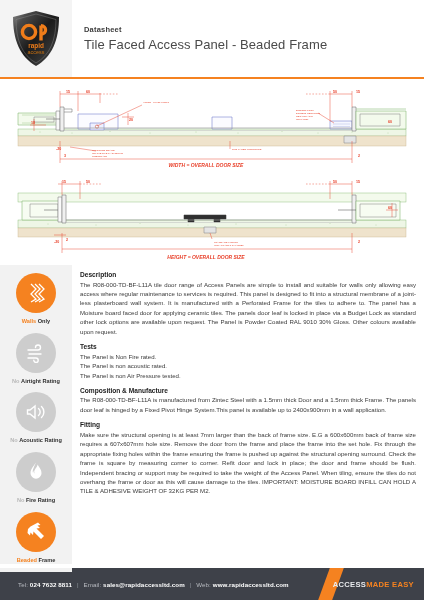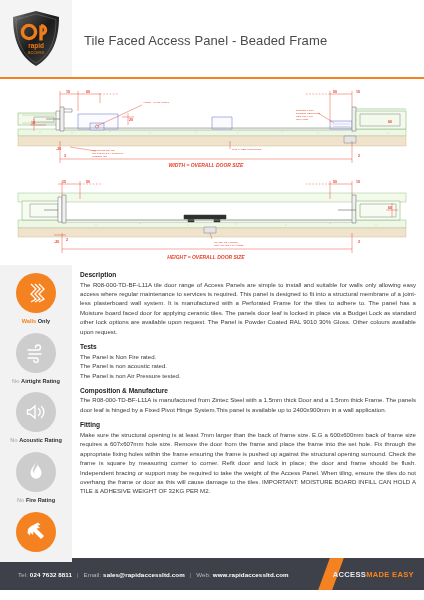--- a/index.html
+++ b/index.html
@@ -44,21 +44,21 @@
   .rating-label .pre.muted { color:#b8b8b8; font-weight:bold; }
   .rating-label .post { color:#2f2f2f; font-weight:bold; }
 
   .content { flex:1; padding:6px 8px 0 8px; }
   .sec { margin-bottom:7px; }
   .sec h3 { font-size:6.6px; color:#1c1c1c; font-weight:bold; margin-bottom:1.5px; }
   .sec p { font-size:6.1px; color:#3a3a3a; line-height:1.55; text-align:justify; }
   .sec p.nolist { text-align:left; }
 
   
-  .footer { position:absolute; left:0; bottom:10px; width:424px; height:32px; background:#3e4149; overflow:hidden; }
+  .footer { position:absolute; left:0; bottom:0; width:424px; height:32px; background:#3e4149; overflow:hidden; }
   .footer-inner { position:relative; height:32px; display:flex; align-items:center; }
   .contact { font-size:6.2px; color:#b9bcc2; padding-left:18px; letter-spacing:.1px; white-space:nowrap; }
   .contact b { color:#ffffff; }
   .contact .sep { color:#8f949c; padding:0 3px; }
   .slash { position:absolute; right:86px; top:-4px; width:14px; height:40px; background:#f58220; transform:skewX(-20deg); }
   .tagline { position:absolute; right:10px; font-size:7.6px; font-weight:bold; letter-spacing:.3px; }
   .tagline .a { color:#e9ebee; }
   .tagline .b { color:#f58220; }
   .foot-gap { position:absolute; left:0; top:0; width:72px; height:4px; background:#f2f2f2; }
 </style>
@@ -86,20 +86,21 @@
             <circle cx="18" cy="22" r="6.6"></circle>
           </g>
           <path d="M30 15.5 L30 30.5" stroke="#f07d1a" stroke-width="3.4" fill="none"></path>
           <path d="M30 15.8 C36 15.8 36 24 30 24" stroke="#f07d1a" stroke-width="3.4" fill="none"></path>
           <text x="25" y="38" font-family="Liberation Sans, sans-serif" font-size="6.4" fill="#f07d1a" text-anchor="middle" font-weight="bold">rapid</text>
           <text x="25" y="44" font-family="Liberation Sans, sans-serif" font-size="5.4" fill="#c9700f" text-anchor="middle">access</text>
         </svg>
       </div>
     </div>
     <div class="head-text">
+      <div class="eyebrow">Datasheet</div>
       <div class="subtitle">Tile Faced Access Panel - Beaded Frame</div>
     </div>
   </div>
   <div class="accent-rule"></div>
 
   <div class="drawings">
 
     <svg class="drawing" viewBox="0 0 424 92">
       <g stroke-width="0.55" fill="none">
 

